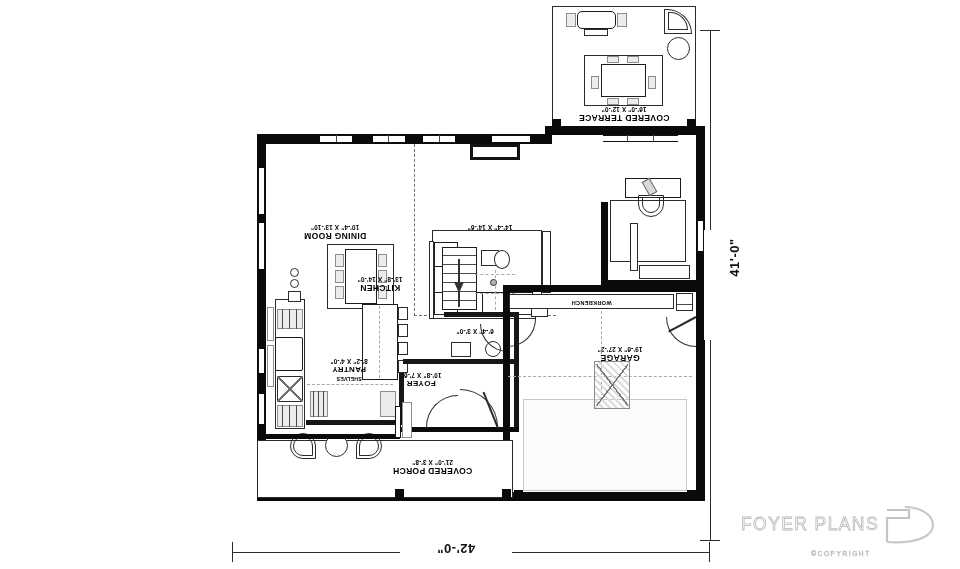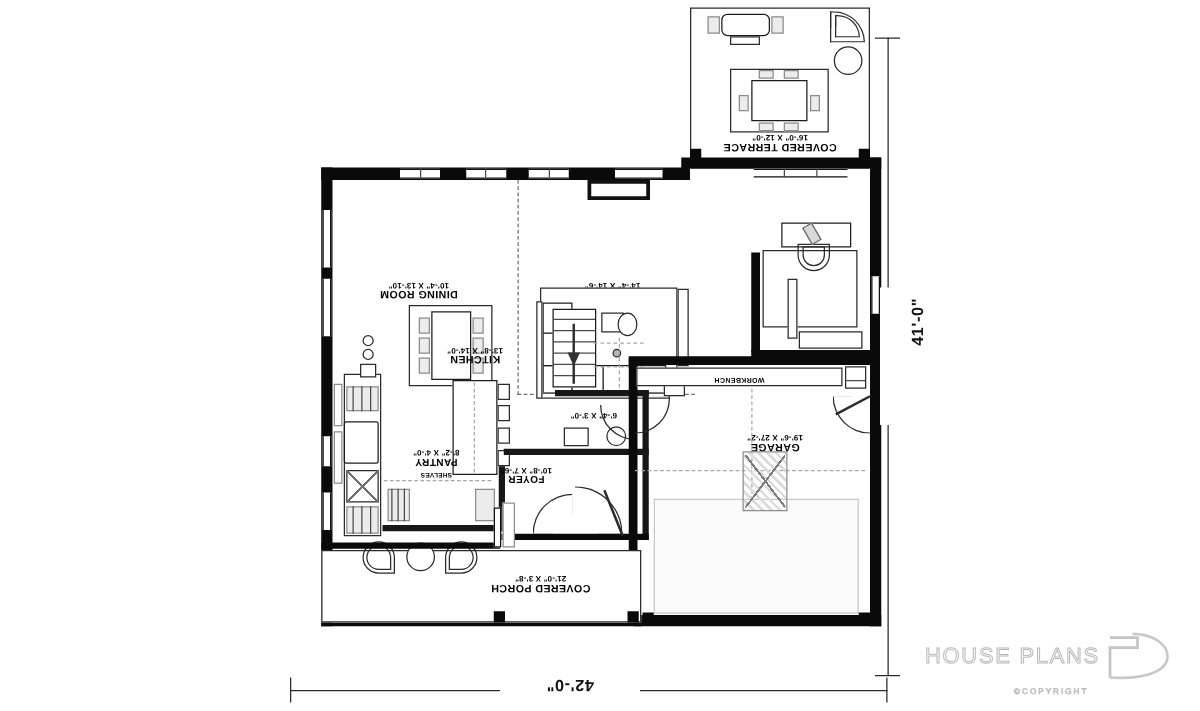--- a/index.html
+++ b/index.html
@@ -335,21 +335,21 @@
   <div class="abs dimtick" style="left:232px;top:542px;width:1px;height:20px;"></div>
   <div class="abs dimtick" style="left:709px;top:542px;width:1px;height:20px;"></div>
   <div class="abs" style="left:400px;top:538px;width:112px;height:28px;background:#fff;"></div>
   <div class="dimtxt flip" style="left:400px;top:541px;width:112px;text-align:center;">42'-0"</div>
 
   <div class="abs dimtick" style="left:232px;top:30px;width:1px;height:0px;"></div>
 
   <div id="logo">
     <div class="logo-row">
       <div class="logo-words">
-        <div class="logo-l2">HOUSE PLANS</div>
+        <div class="logo-l2">FOYER PLANS</div>
       </div>
       <svg class="logo-mark" viewBox="0 0 58 46">
         <path d="M4 40 L4 16 L26 16 L26 8 L4 8" fill="none" stroke="#c4c4c4" stroke-width="2.2"></path>
         <path d="M4 40 C34 42 50 34 50 23 C50 12 36 5 22 5" fill="none" stroke="#c9c9c9" stroke-width="2.2"></path>
       </svg>
     </div>
     <div class="logo-cr">©COPYRIGHT</div>
   </div>
 
 </div>

